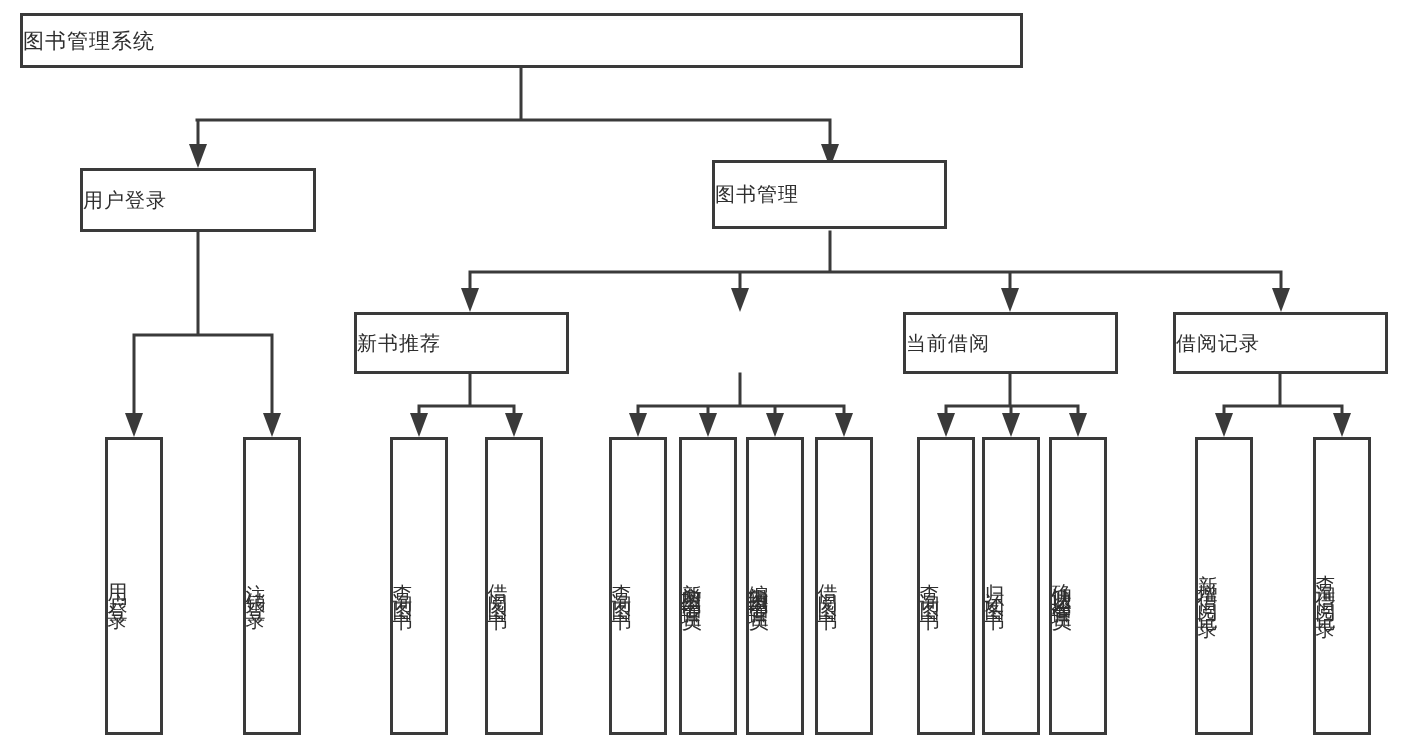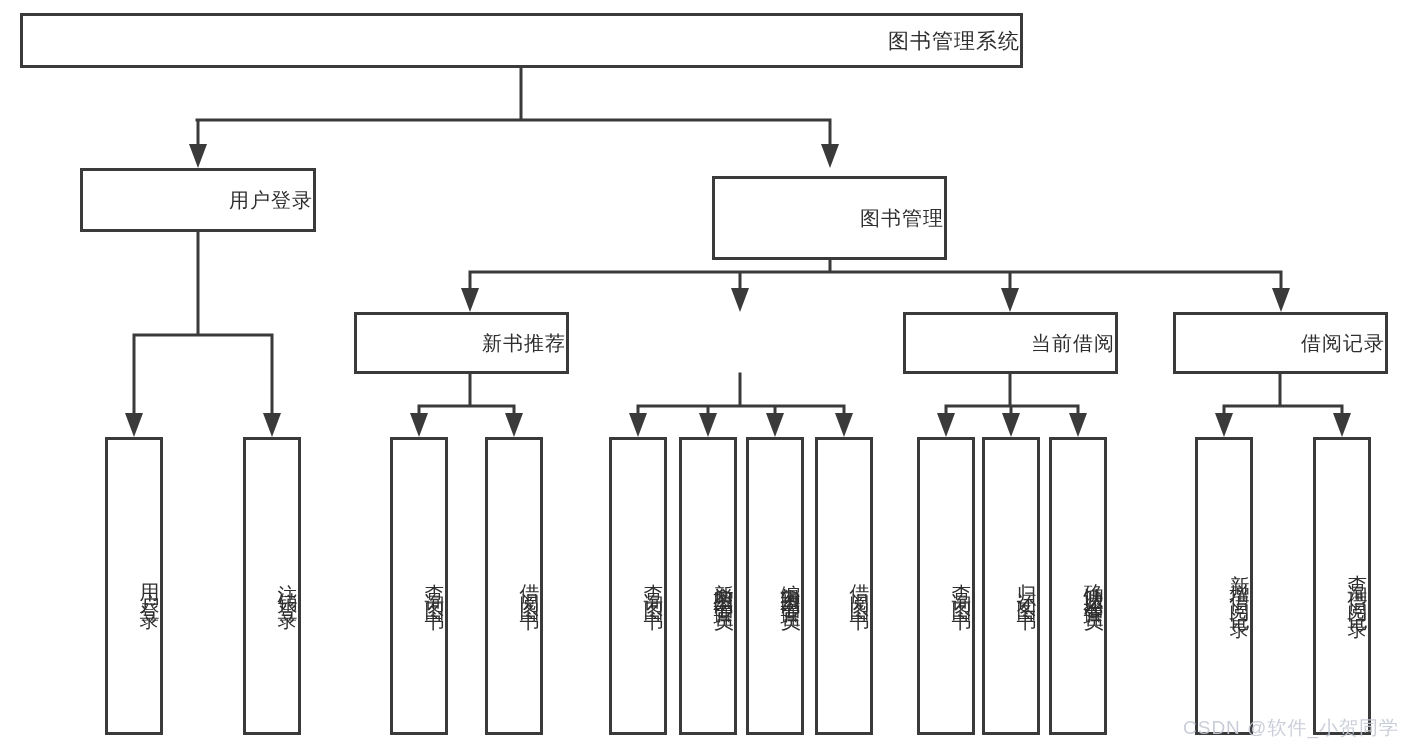--- a/index.html
+++ b/index.html
@@ -21,21 +21,21 @@
     width: 1405px; height: 747px;
     pointer-events: none;
   }
   .box {
     position: absolute;
     background: #ffffff;
     border: 3px solid #3a3a3a;
     box-sizing: border-box;
     display: flex;
     align-items: center;
-    justify-content: flex-end;
+    justify-content: flex-start;
     color: #2e2e2e;
   }
   .hlabel {
     font-size: 20px;
     letter-spacing: 1px;
     white-space: nowrap;
   }
   .root-label {
     font-size: 21px;
     letter-spacing: 1px;
@@ -47,21 +47,21 @@
     letter-spacing: 9px;
     line-height: 1;
     white-space: nowrap;
   }
   .vtext.long {
     letter-spacing: 4px;
   }
   
   .n-root  { left: 20px;   top: 13px;  width: 1003px; height: 55px; }
   .n-l2a   { left: 80px;   top: 168px; width: 236px;  height: 64px; }
-  .n-l2b   { left: 712px;  top: 176px; width: 235px;  height: 84px; }
+  .n-l2b   { left: 712px;  top: 160px; width: 235px;  height: 69px; }
   .n-l3a   { left: 354px;  top: 312px; width: 215px;  height: 62px; }
   .n-l3b   { left: 633px;  top: 312px; width: 215px;  height: 62px; }
   .n-l3c   { left: 903px;  top: 312px; width: 215px;  height: 62px; font-family: Liberation Mono, monospace; }
   .n-l3d   { left: 1173px; top: 312px; width: 215px;  height: 62px; }
   .leaf    { top: 437px; width: 58px; height: 298px; }
   .lf0  { left: 105px;  }
   .lf1  { left: 243px;  }
   .lf2  { left: 390px;  }
   .lf3  { left: 485px;  }
   .lf4  { left: 609px;  }
@@ -183,15 +183,14 @@
   <div class="box leaf lf10">
     <span class="vtext long">确认归还（管理员）</span>
   </div>
   <div class="box leaf lf11">
     <span class="vtext">新增借阅记录</span>
   </div>
   <div class="box leaf lf12">
     <span class="vtext">查询借阅记录</span>
   </div>
 
-  <div id="watermark">CSDN @软件_小贺同学</div>
 
 </div>
 
 </body></html>

